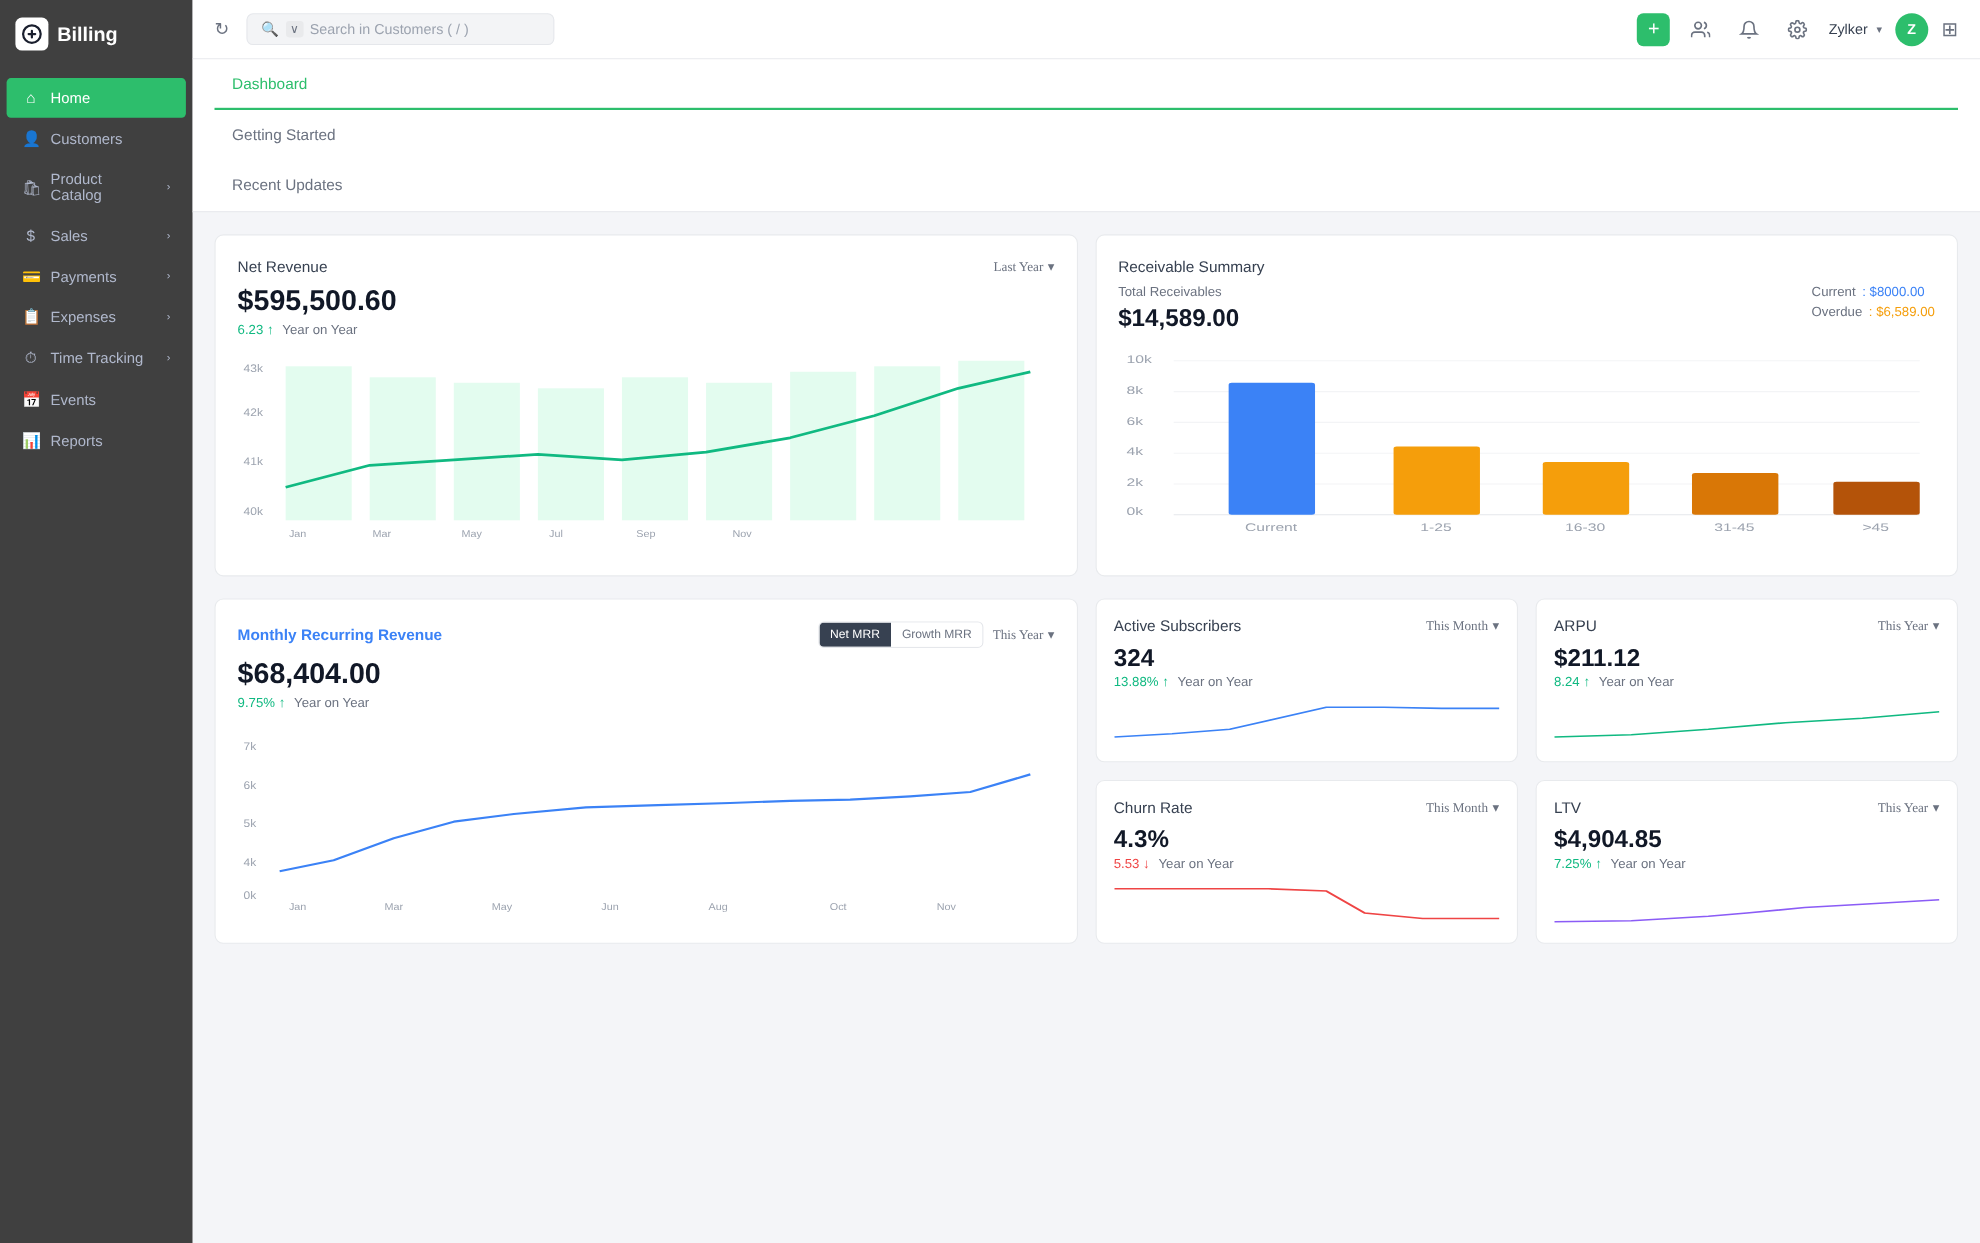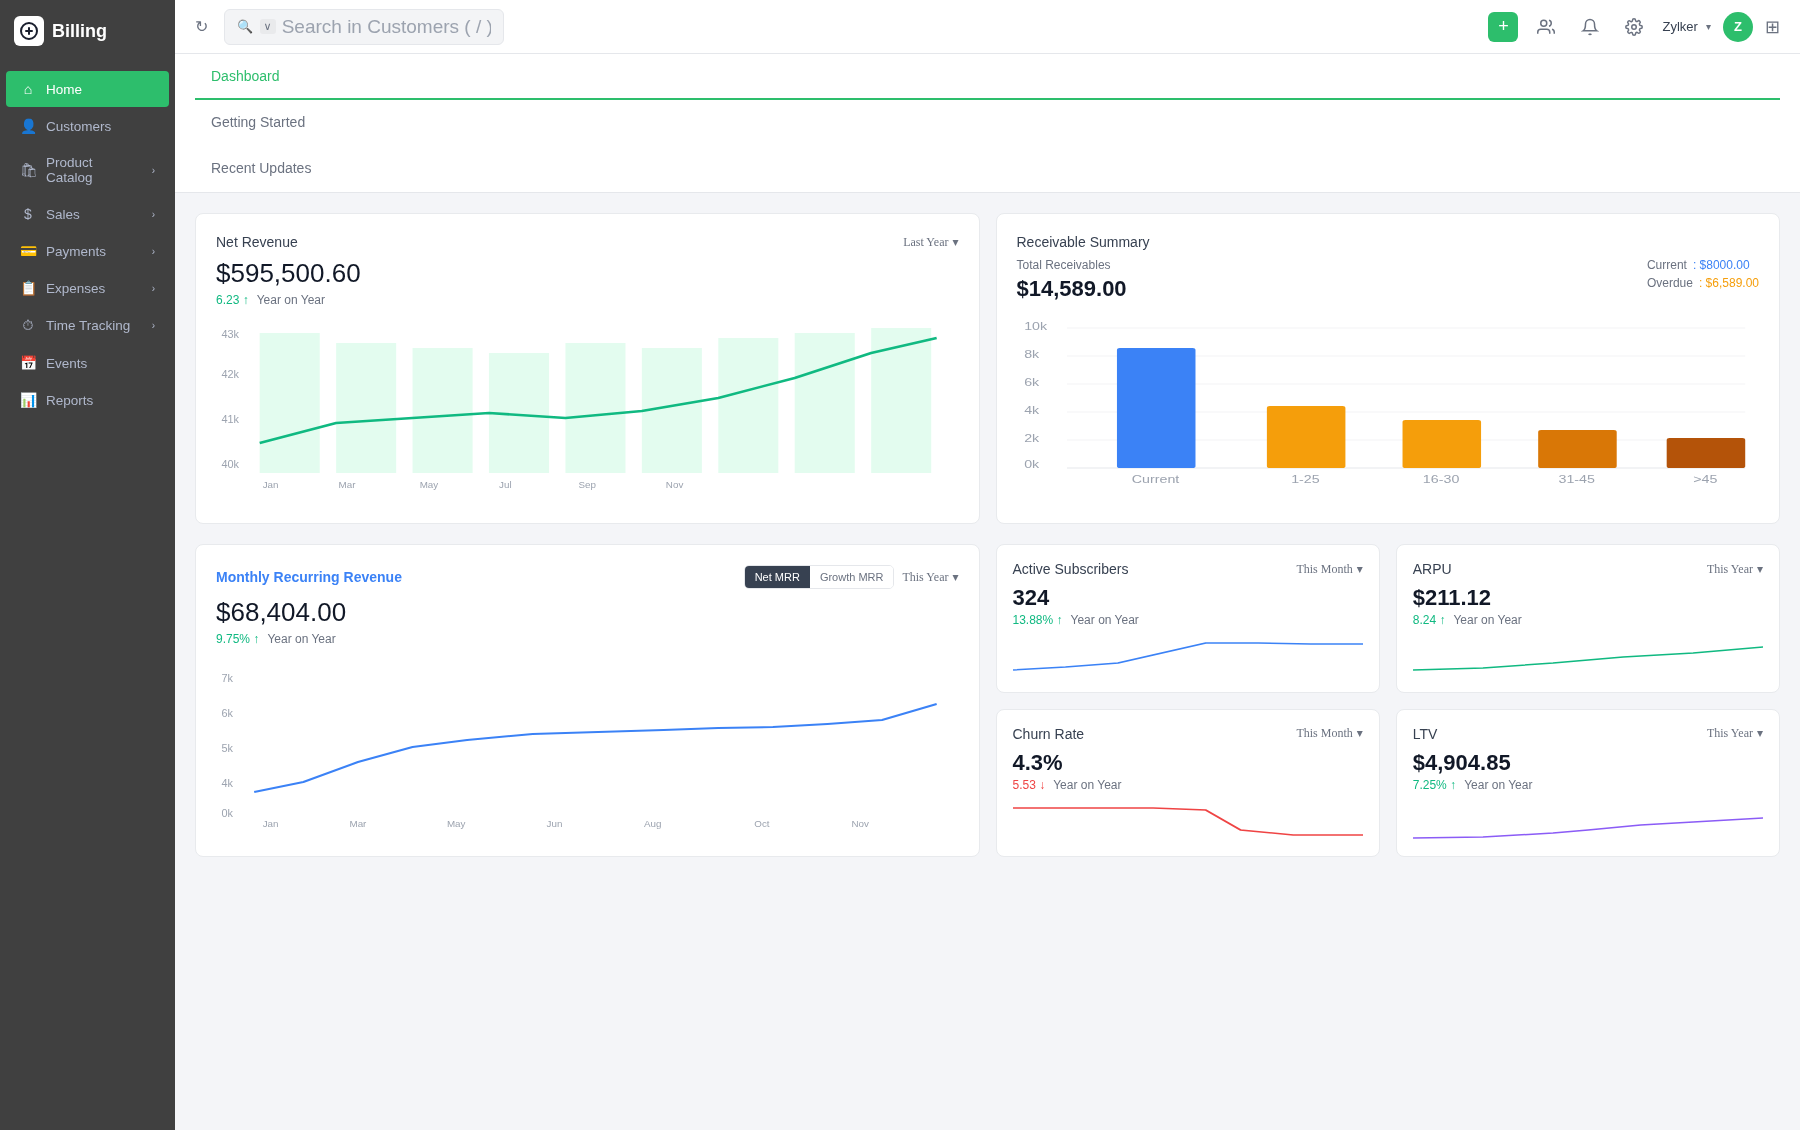--- a/index.html
+++ b/index.html
@@ -14,21 +14,21 @@
     .sidebar-item { display: flex; align-items: center; gap: 10px; padding: 10px 14px; cursor: pointer; font-size: 13.5px; color: #b0b8cc; border-radius: 4px; margin: 1px 6px; transition: background 0.15s; position: relative; }
     .sidebar-item.active { background: #2dbe6c; color: #fff; }
     .sidebar-item .chevron { margin-left: auto; font-size: 10px; }
     .sidebar-item .icon { width: 16px; text-align: center; font-size: 14px; }
 
     
     .main { flex: 1; display: flex; flex-direction: column; overflow: hidden; }
     .topbar { background: #fff; border-bottom: 1px solid #e5e7eb; display: flex; align-items: center; padding: 0 20px; height: 54px; gap: 12px; flex-shrink: 0; }
     .topbar-refresh { color: #6b7280; cursor: pointer; font-size: 16px; margin-right: 4px; }
     .search-bar { display: flex; align-items: center; gap: 6px; background: #f3f4f6; border: 1px solid #e5e7eb; border-radius: 6px; padding: 6px 12px; width: 280px; cursor: text; }
-    .search-bar input { border: none; background: transparent; outline: none; font-size: 19px; color: #737373; width: 100%; }
+    .search-bar input { border: none; background: transparent; outline: none; font-size: 13px; color: #737373; width: 100%; }
     .search-bar input::placeholder { color: #9ca3af; }
     .search-icon { color: #6b7280; font-size: 13px; }
     .search-filter { font-size: 11px; color: #6b7280; background: #e9eaec; border-radius: 3px; padding: 1px 4px; cursor: pointer; }
     .topbar-spacer { flex: 1; }
     .topbar-add { width: 30px; height: 30px; background: #2dbe6c; border-radius: 6px; display: flex; align-items: center; justify-content: center; color: #fff; cursor: pointer; font-size: 18px; font-weight: 300; }
     .topbar-icon { width: 32px; height: 32px; display: flex; align-items: center; justify-content: center; cursor: pointer; color: #6b7280; font-size: 16px; }
     .topbar-user { display: flex; align-items: center; gap: 8px; cursor: pointer; font-size: 13px; color: #374151; text-align: right; }
     .topbar-avatar { width: 30px; height: 30px; background: #2dbe6c; border-radius: 50%; display: flex; align-items: center; justify-content: center; color: #fff; font-size: 13px; font-weight: 600; }
     .topbar-grid { color: #6b7280; font-size: 18px; cursor: pointer; }
 
@@ -37,21 +37,21 @@
     .tabs { background: #fff; border-bottom: 1px solid #e5e7eb; display: flex; gap: 0; padding: 0 20px; flex-shrink: 0; flex-direction: column; }
     .tab { padding: 14px 16px; font-size: 14px; color: #6b7280; cursor: pointer; border-bottom: 2px solid transparent; }
     .tab.active { color: #2dbe6c; border-bottom: 2px solid #2dbe6c; font-weight: 500; }
     .dashboard-grid { padding: 20px; display: grid; grid-template-columns: 1fr 1fr; gap: 16px; }
 
     
     .card { background: #fff; border-radius: 8px; padding: 20px; border: 1px solid #e8eaed; }
     .card-header { display: flex; align-items: center; justify-content: space-between; margin-bottom: 8px; }
     .card-title { font-size: 14px; color: #374151; font-weight: 500; }
     .card-period { display: flex; align-items: center; gap: 4px; font-size: 12px; color: #6b7280; cursor: pointer; font-family: Liberation Serif, serif; }
-    .card-value { font-size: 26px; font-weight: 400; color: #111827; margin: 8px 0 4px; }
+    .card-value { font-size: 26px; font-weight: 700; color: #111827; margin: 8px 0 4px; }
     .card-trend { display: flex; align-items: center; gap: 4px; font-size: 12px; }
     .trend-up { color: #10b981; }
     .trend-down { color: #ef4444; }
     .trend-label { color: #6b7280; margin-left: 4px; }
     .chart-area { margin-top: 16px; position: relative; }
 
     
     .net-revenue-chart { height: 180px; position: relative; }
     .receivable-legend { display: flex; flex-direction: column; gap: 4px; font-size: 12px; }
     .legend-row { display: flex; gap: 6px; }

